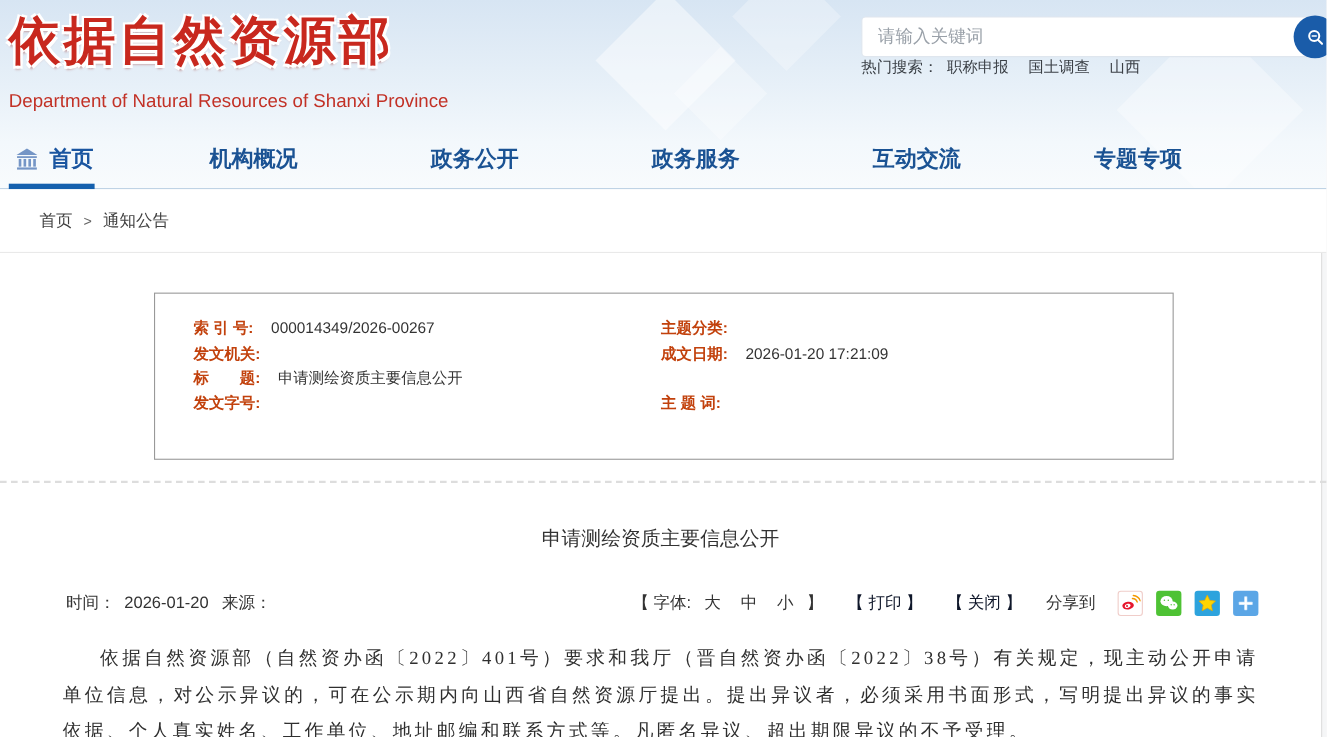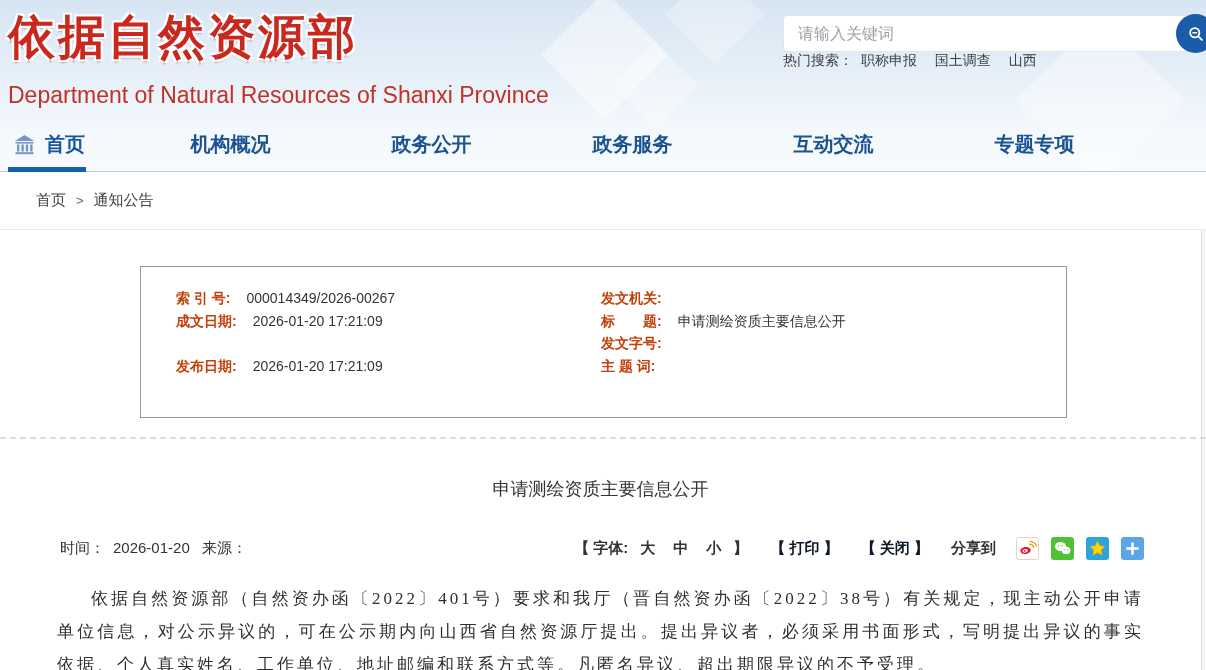--- a/index.html
+++ b/index.html
@@ -11,21 +11,21 @@
     background:linear-gradient(180deg,#d7e5f3 0%, #e7f0f8 45%, #f3f8fc 75%, #f8fbfd 100%); }
   .deco { position:absolute; background:rgba(255,255,255,0.45); transform:rotate(45deg); }
   .deco1 { width:90px; height:90px; left:560px; top:10px; }
   .deco2 { width:60px; height:60px; left:625px; top:55px; background:rgba(255,255,255,0.3); }
   .deco3 { width:120px; height:120px; left:1040px; top:40px; background:rgba(255,255,255,0.35); }
   .deco4 { width:70px; height:70px; left:680px; top:-20px; background:rgba(255,255,255,0.28); }
 
   .site-title { position:absolute; left:8px; top:6px; font-family:"Liberation Serif", serif;
     font-weight:bold; font-size:47px; letter-spacing:3px; color:#c8281e;
     text-shadow:-2px -2px 0 #fff, 2px -2px 0 #fff, -2px 2px 0 #fff, 2px 2px 0 #fff, 0 3px 2px rgba(150,30,20,.35); }
-  .site-subtitle { position:absolute; left:8px; top:82px; font-size:23px; color:#c23126; }
+  .site-subtitle { position:absolute; left:8px; top:82px; font-size:17px; color:#c23126; }
 
   .search-area { position:absolute; left:783px; top:15px; width:432px; }
   .search-box { position:relative; width:432px; height:37px; }
   .search-input { width:420px; height:37px; border:1px solid #dfe6ee; border-radius:4px;
     background:#fff; padding:0 50px 0 14px; font-size:16px; color:#333; outline:none; }
   .search-input::placeholder { color:#9aa1a9; }
   .search-btn { position:absolute; right:0; top:-1px; width:39px; height:39px; border:none;
     border-radius:50%; background:#1a5ca9; cursor:pointer; display:flex; align-items:center; justify-content:center; }
   .hot-search { margin-top:0; font-size:14px; color:#3a3f45; }
   .hot-search a { color:#3a3f45; text-decoration:none; margin-right:14px; }
@@ -57,21 +57,21 @@
   .doc-lab { font-weight:bold; color:#c2410c; }
   .doc-val { margin-left:16px; color:#333; }
 
   .dash-divider { margin-top:19px; width:1206px; border-top:2px dashed #ddd; }
 
   .article-title { margin-top:38px; text-align:center; font-size:18px; color:#333; font-weight:normal; }
 
   .meta-row { margin:36px 57px 0 60px; display:flex; align-items:center; font-size:15px; color:#333; }
   .meta-left { flex:1; }
   .meta-left .sp { margin-right:8px; }
-  .meta-tools { display:flex; align-items:center; gap:6px;font-weight:bold; }
+  .meta-tools { display:flex; align-items:center; gap:6px; }
   .tool { color:#0f172a; text-decoration:none; cursor:pointer; }
   .font-size-link { margin:0 6px; cursor:pointer; }
   .tool-group { margin-right:16px; }
   .share-label { margin-right:8px; }
   .share-ico { width:23px; height:23px; border-radius:3px; display:inline-flex;
     align-items:center; justify-content:center; margin-left:6px; cursor:pointer; }
   .ico-weibo { background:#fff; border:1px solid #f0cdc9; }
   .ico-wechat { background:#4ec234; }
   .ico-qzone { background:#2da3dd; }
   .ico-plus { background:#5ba6e6; }
@@ -144,34 +144,34 @@
 </div>
 
 <div class="content">
 
   <div class="doc-info">
     <div class="doc-grid">
       <div class="doc-cell">
         <span class="doc-lab">索 引 号:</span><span class="doc-val">000014349/2026-00267</span>
       </div>
       <div class="doc-cell">
+        <span class="doc-lab">主题分类:</span><span class="doc-val"></span>
+      </div>
+      <div class="doc-cell">
         <span class="doc-lab">发文机关:</span><span class="doc-val"></span>
       </div>
       <div class="doc-cell">
         <span class="doc-lab">成文日期:</span><span class="doc-val">2026-01-20 17:21:09</span>
       </div>
       <div class="doc-cell">
         <span class="doc-lab">标　　题:</span><span class="doc-val">申请测绘资质主要信息公开</span>
       </div>
       <div class="doc-cell"></div>
       <div class="doc-cell">
         <span class="doc-lab">发文字号:</span><span class="doc-val"></span>
-      </div>
-      <div class="doc-cell">
-        <span class="doc-lab">发布日期:</span><span class="doc-val">2026-01-20 17:21:09</span>
       </div>
       <div class="doc-cell">
         <span class="doc-lab">主 题 词:</span><span class="doc-val"></span>
       </div>
       <div class="doc-cell"></div>
     </div>
   </div>
 
   <div class="dash-divider"></div>
 

